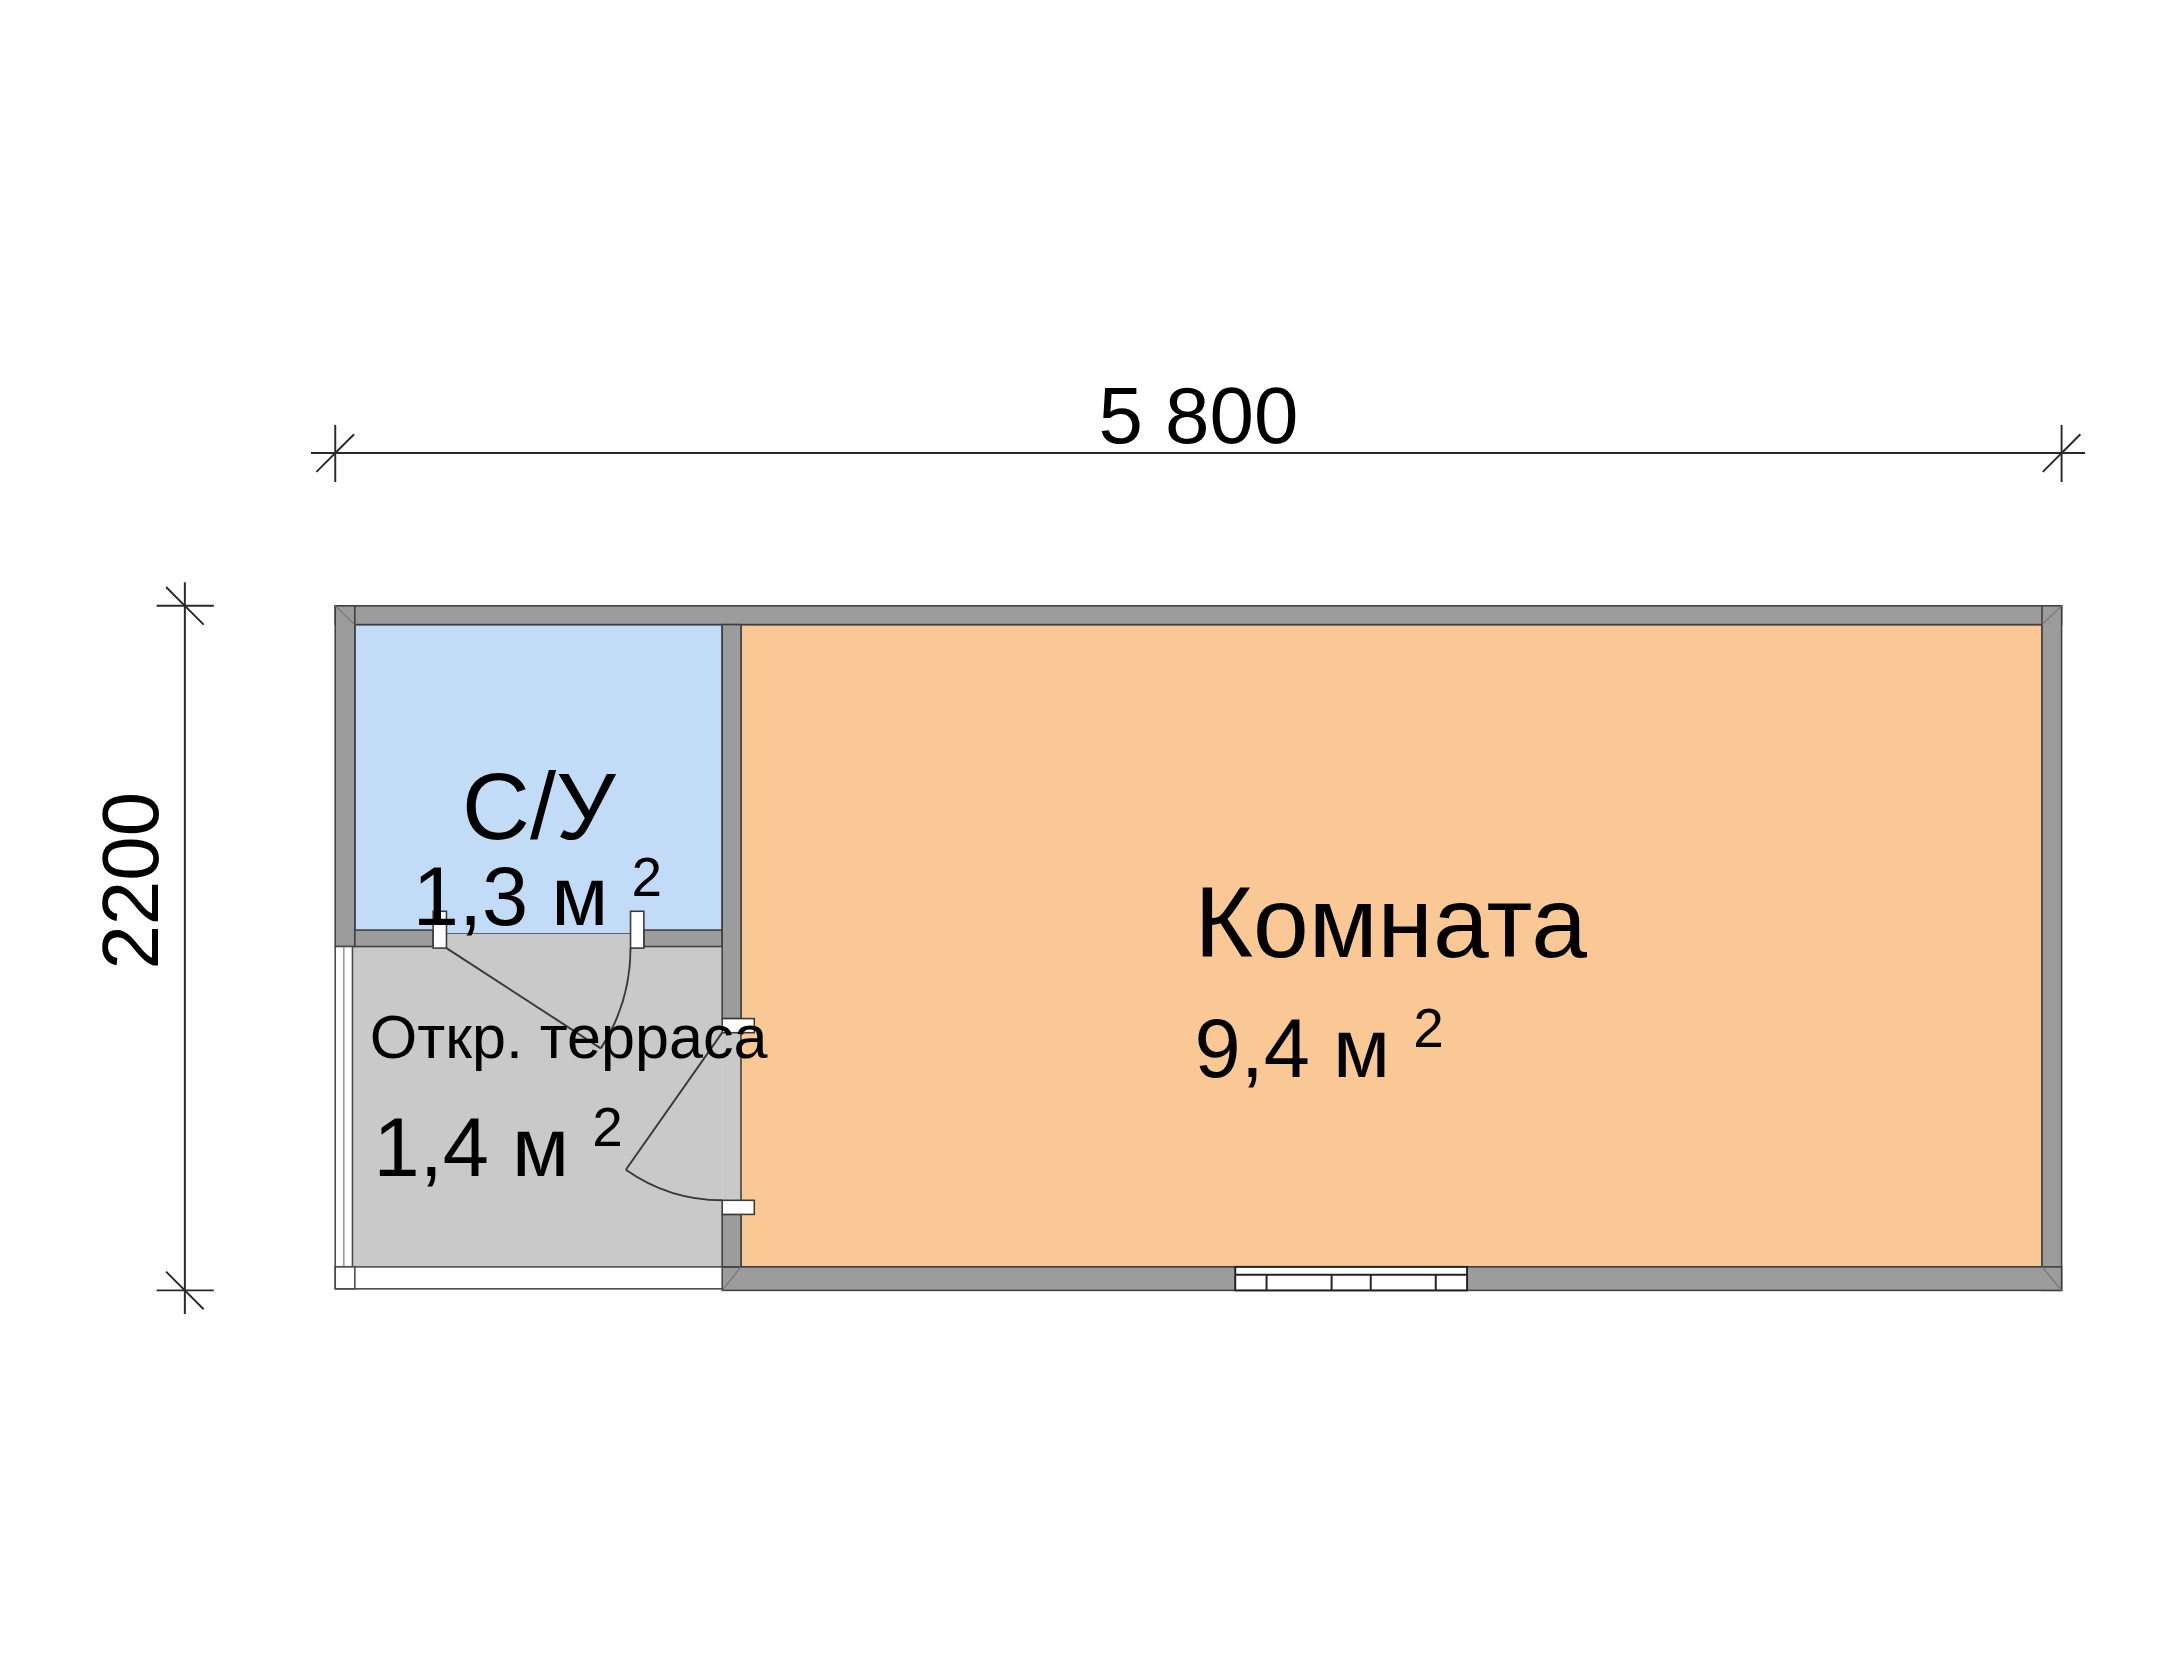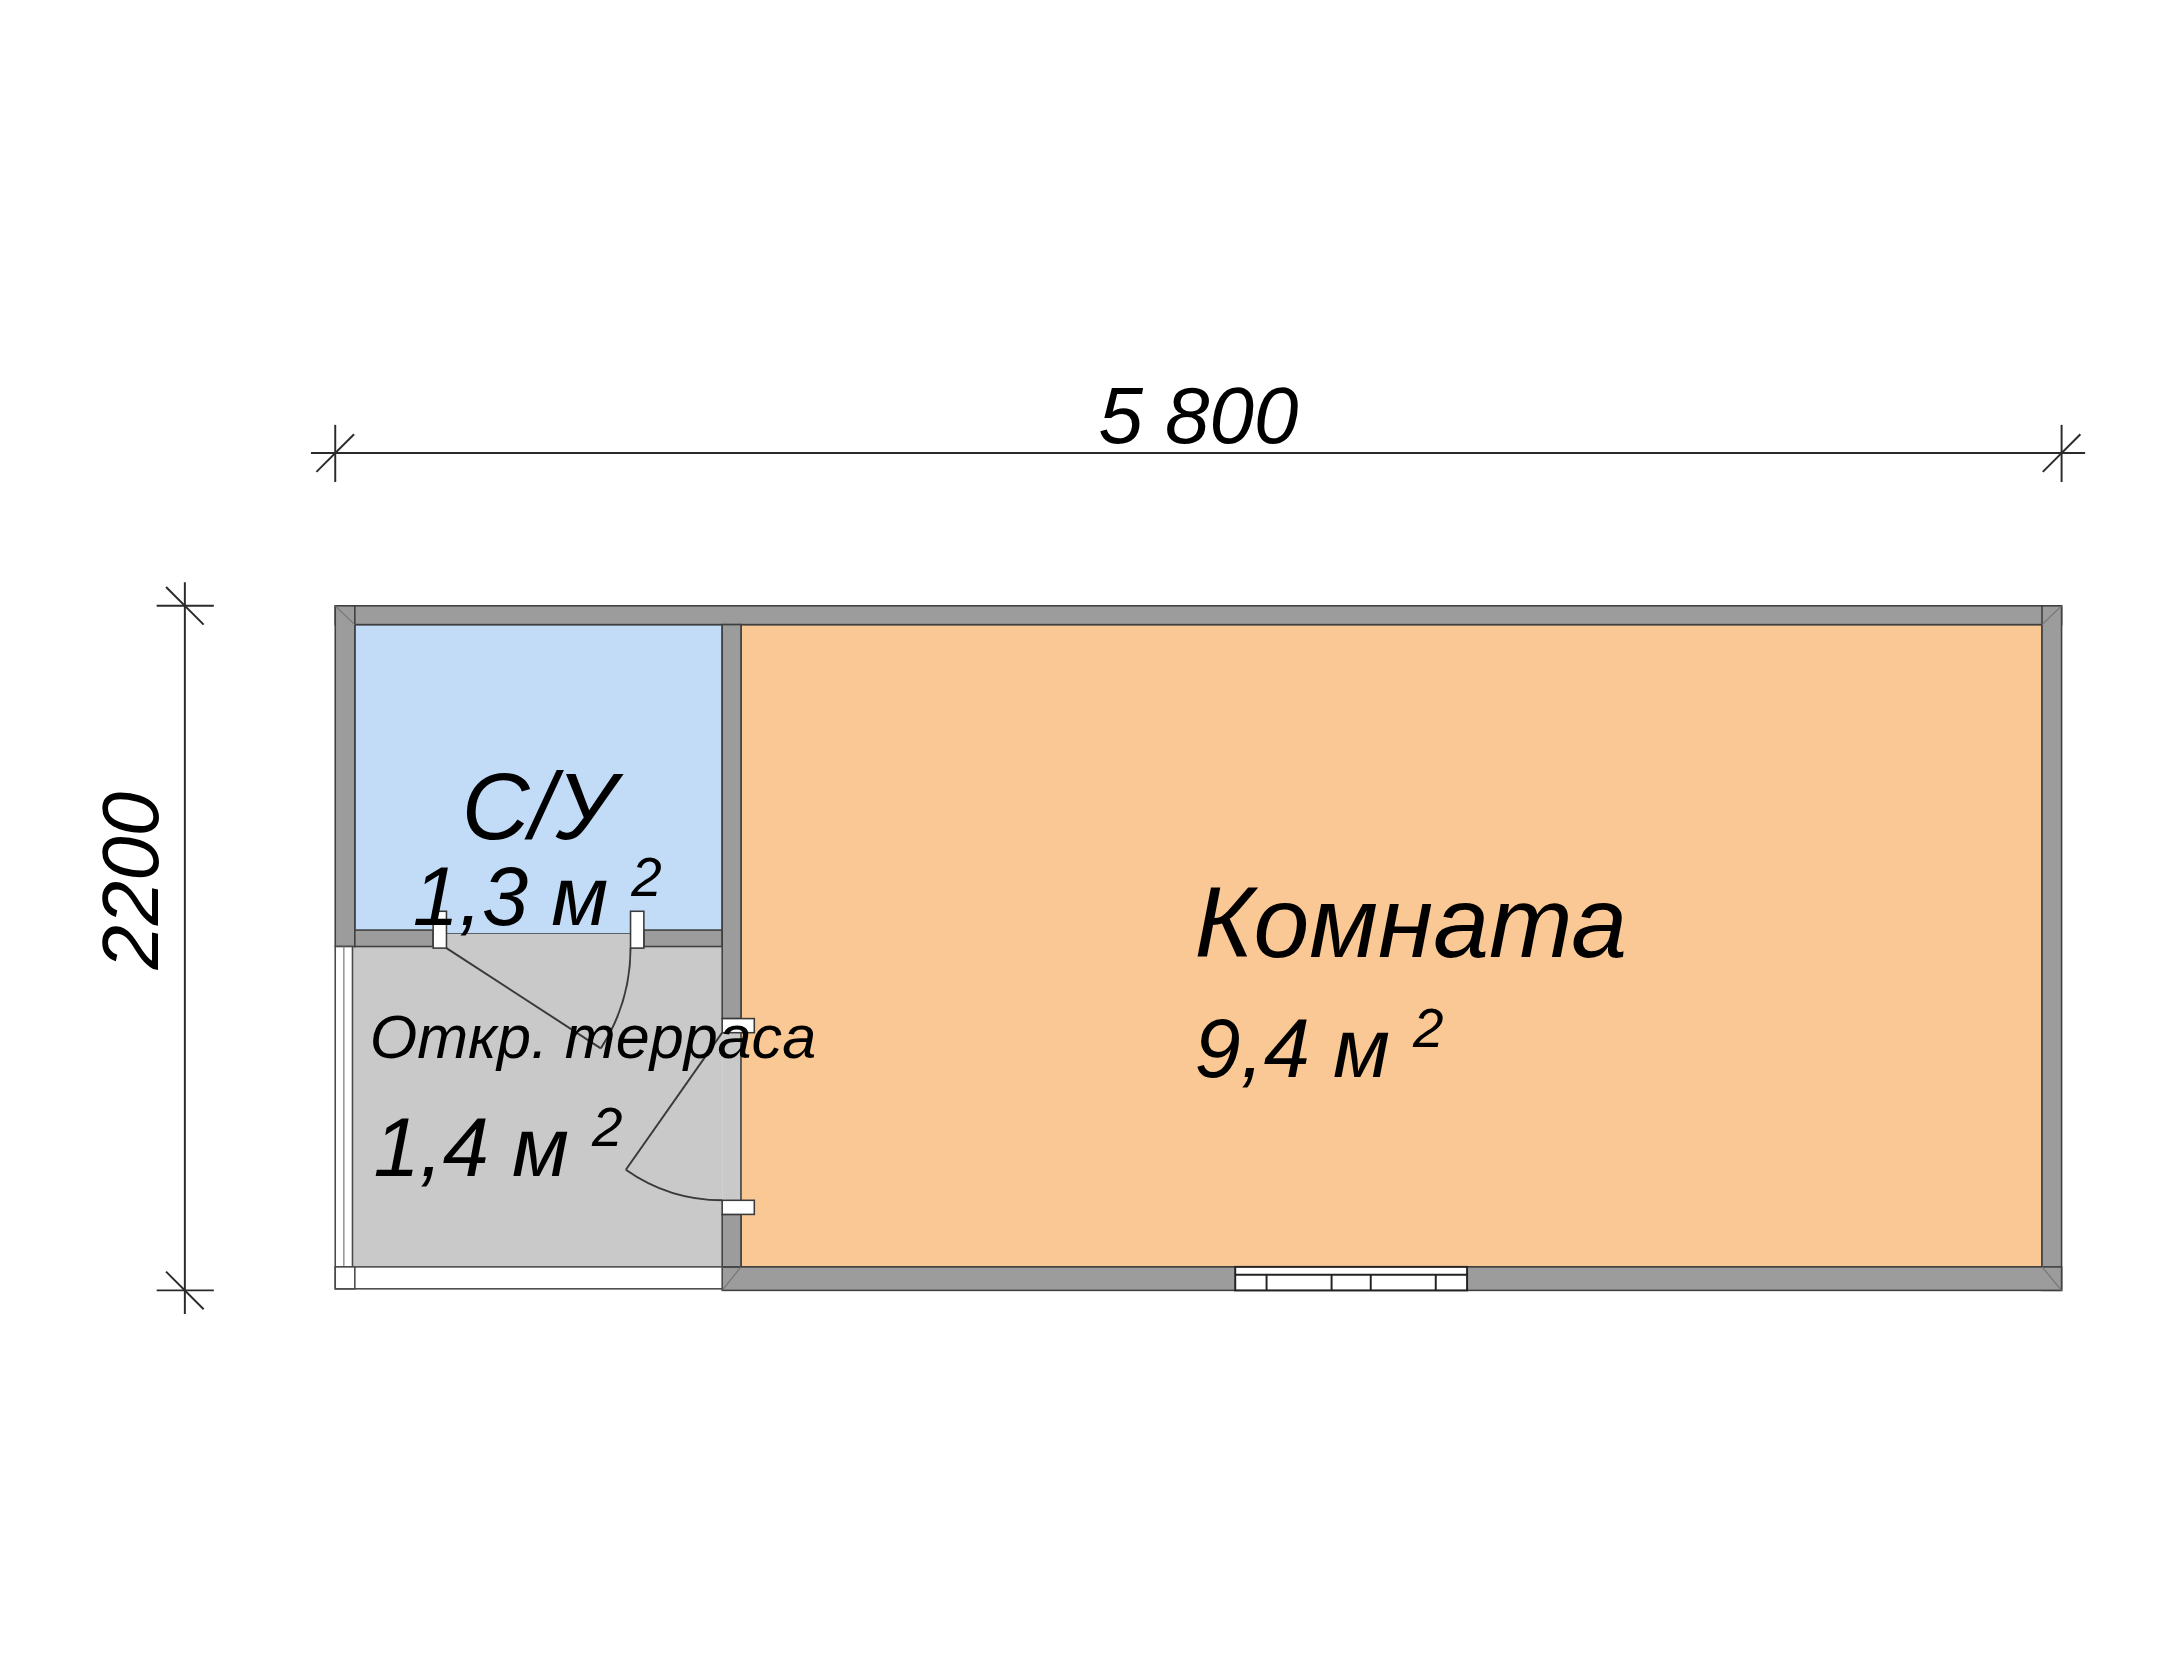--- a/index.html
+++ b/index.html
@@ -2,21 +2,20 @@
 <html style="font-size:12.5px"><head>
 <meta charset="utf-8">
 <style>
   html, body { margin: 0; padding: 0; background: #ffffff; }
   #canvas {
     position: relative;
     width: 1983px;
     height: 1680px;
     background: #ffffff;
     font-family: "Liberation Sans", sans-serif;
-    font-style: italic;
   }
   svg { position: absolute; left: 0; top: 0; }
   .wall   { stroke: #3f3f3f; stroke-width: 2; }
   .room   { stroke: #3f3f3f; stroke-width: 2; }
   .plain  { stroke: none; }
   .openedge { fill: #ffffff; stroke: #4a4a4a; stroke-width: 2; }
   .jamb   { fill: #ffffff; stroke: #3a3a3a; stroke-width: 2; }
   .doorline { fill: none; stroke: #3a3a3a; stroke-width: 2.5; }
   .dim    { stroke: #2a2a2a; stroke-width: 2.5; fill: none; }
   .miter  { stroke: #757575; stroke-width: 1.5; }

